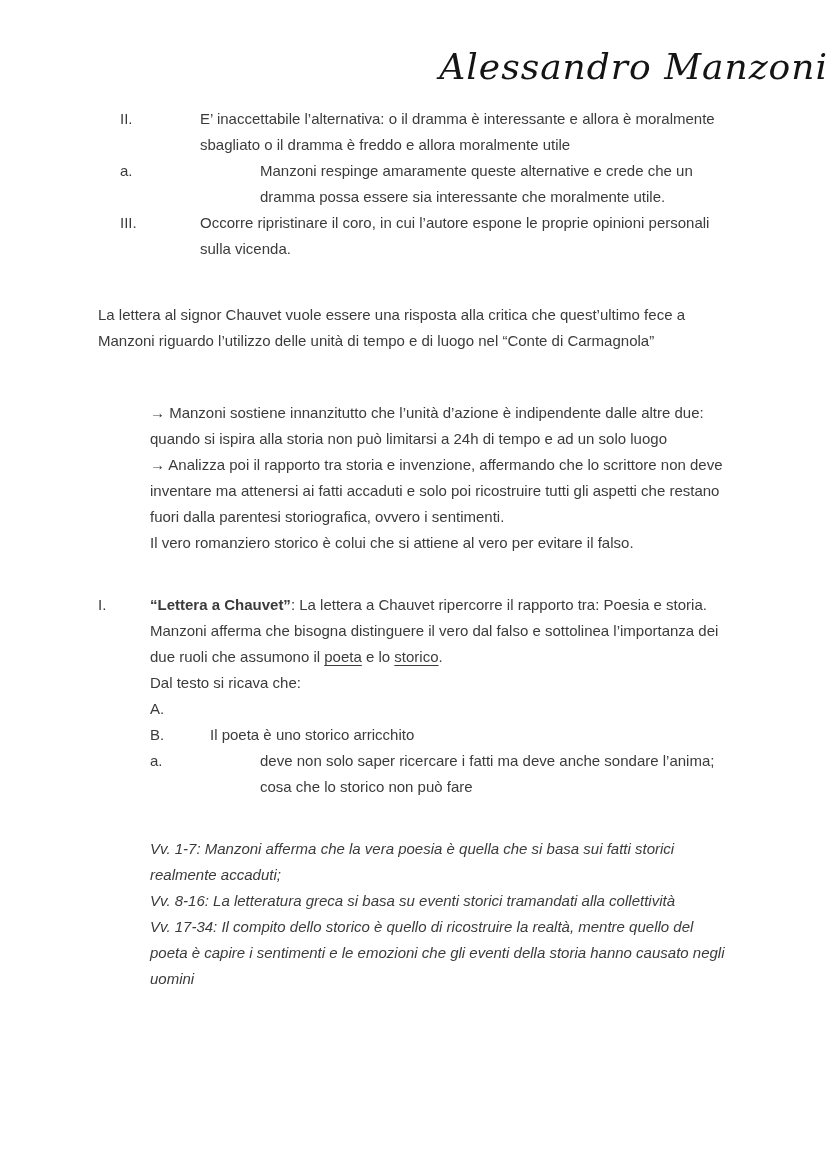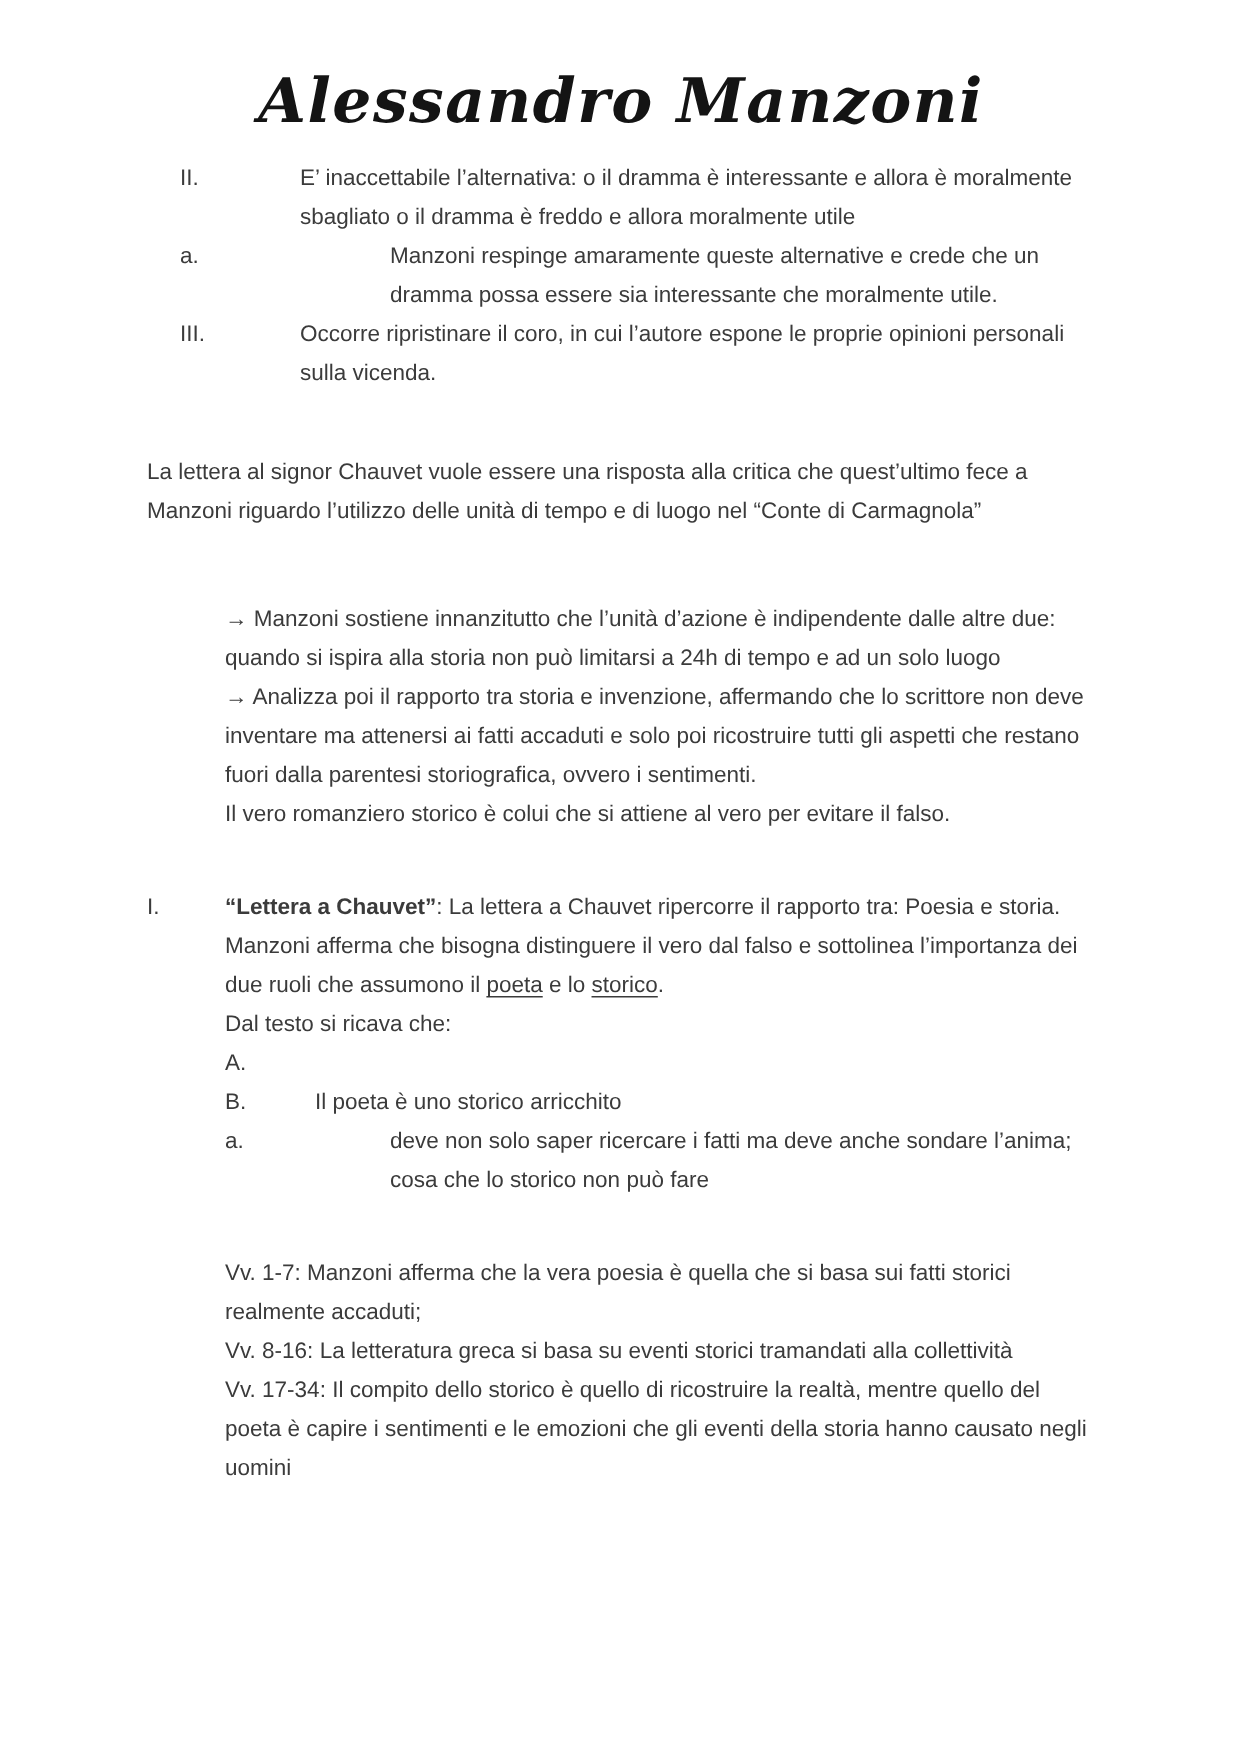--- a/index.html
+++ b/index.html
@@ -11,35 +11,35 @@
     margin: 0 auto;
     background: #ffffff;
     overflow: hidden;
     font-family: "Liberation Sans", sans-serif;
     font-size: 15px;
     line-height: 26px;
     color: #3b3b3b;
     padding-top: 44px;
   }
   .title {
-    text-align: center;
+    text-align: right;
     font-family: "DejaVu Serif", serif;
     font-style: italic;
-    font-weight: 700;
-    font-size: 41px;
+    font-weight: 400;
+    font-size: 36px;
     line-height: 46px;
     color: #141414;
     letter-spacing: 1px;
   }
   .block { }
   .outline   { margin-top: 16px; padding: 0 100px 0 120px; }
   .para      { margin-top: 40px; padding: 0 98px; }
   .arrows    { margin-top: 46px; padding: 0 100px 0 150px; }
   .lettera   { margin-top: 36px; padding: 0 100px 0 98px; }
-  .verses    { margin-top: 36px; padding: 0 100px 0 150px; }
+  .verses    { margin-top: 36px; padding: 0 100px 0 150px; font-style: italic; }
 
   .li { display: flex; align-items: flex-start; }
   .li .marker { flex: 0 0 auto; text-align: left; white-space: nowrap; }
   .li .txt { flex: 1 1 auto; min-width: 0; }
 
   
   .li.roman .marker { width: 68px; margin-right: 12px; }
   
   .li.suba .marker { width: 125px; margin-right: 15px; }
   

